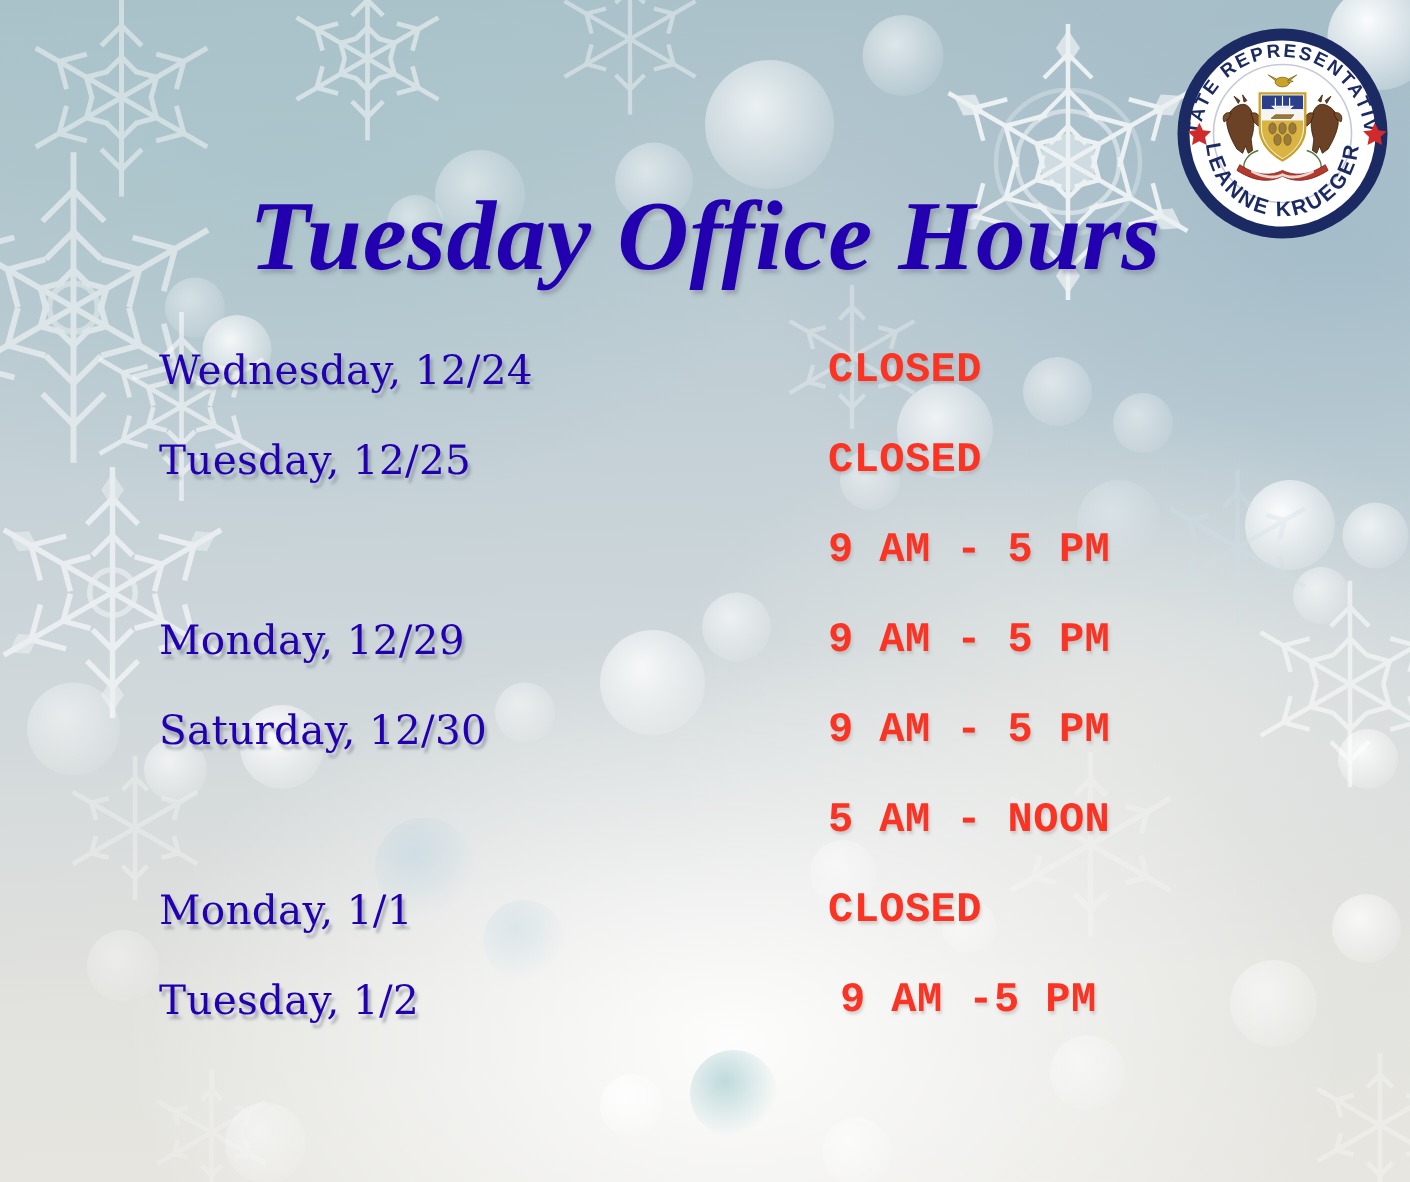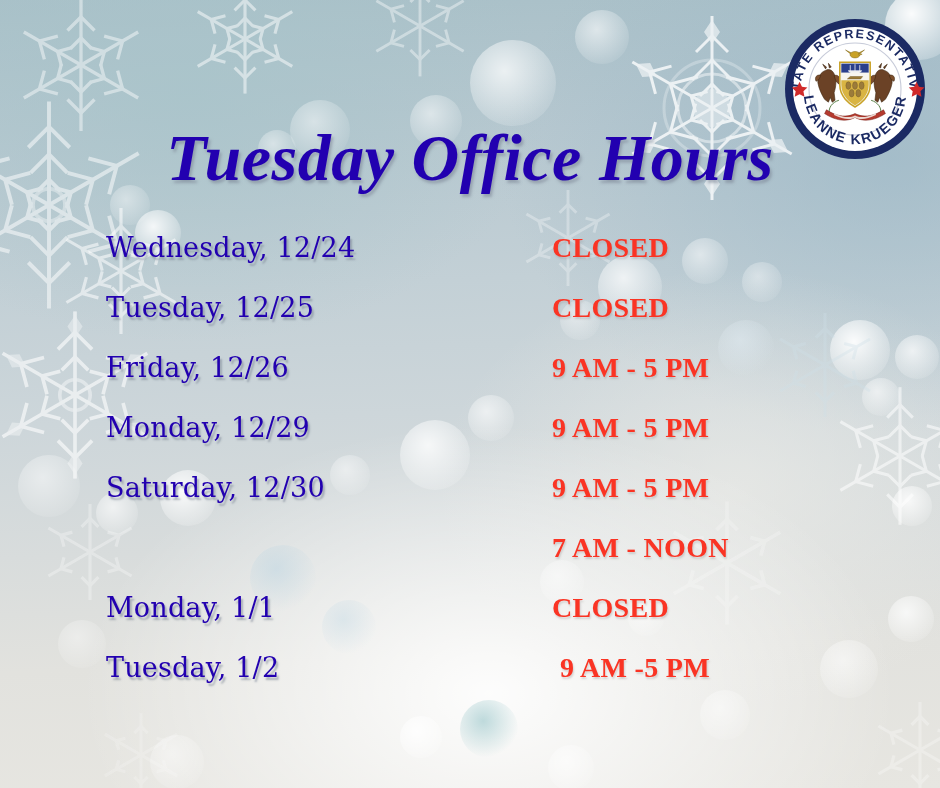--- a/index.html
+++ b/index.html
@@ -57,21 +57,21 @@
     font-weight:normal;
     font-size:27px;
     color:#2200b0;
     letter-spacing:.2px;
     text-shadow:2px 3px 2px rgba(125,135,150,.60);
     white-space:nowrap;
   }
   .hours{
     position:absolute;
     left:552px;
-    font-family:Liberation Serif, serif;
+    font-family:Liberation Mono, monospace;
     font-weight:bold;
     font-size:28px;
     color:#fa3424;
     letter-spacing:.3px;
     text-shadow:1px 2px 2px rgba(150,140,140,.35);
     white-space:nowrap;
   }
   .row.indent .hours{left:560px;}
 
   
@@ -402,36 +402,35 @@
       <span class="day">Wednesday, 12/24</span>
       <span class="hours">CLOSED</span>
     </div>
 
     <div class="row">
       <span class="day">Tuesday, 12/25</span>
       <span class="hours">CLOSED</span>
     </div>
 
     <div class="row">
-      <span class="day">Friday, 12/26</span>
       <span class="hours">9 AM - 5 PM</span>
     </div>
 
     <div class="row">
       <span class="day">Monday, 12/29</span>
       <span class="hours">9 AM - 5 PM</span>
     </div>
 
     <div class="row">
       <span class="day">Saturday, 12/30</span>
       <span class="hours">9 AM - 5 PM</span>
     </div>
 
     <div class="row">
-      <span class="hours">7 AM - NOON</span>
+      <span class="hours">5 AM - NOON</span>
     </div>
 
     <div class="row">
       <span class="day">Monday, 1/1</span>
       <span class="hours">CLOSED</span>
     </div>
 
     <div class="row indent">
       <span class="day">Tuesday, 1/2</span>
       <span class="hours">9 AM -5 PM</span>

